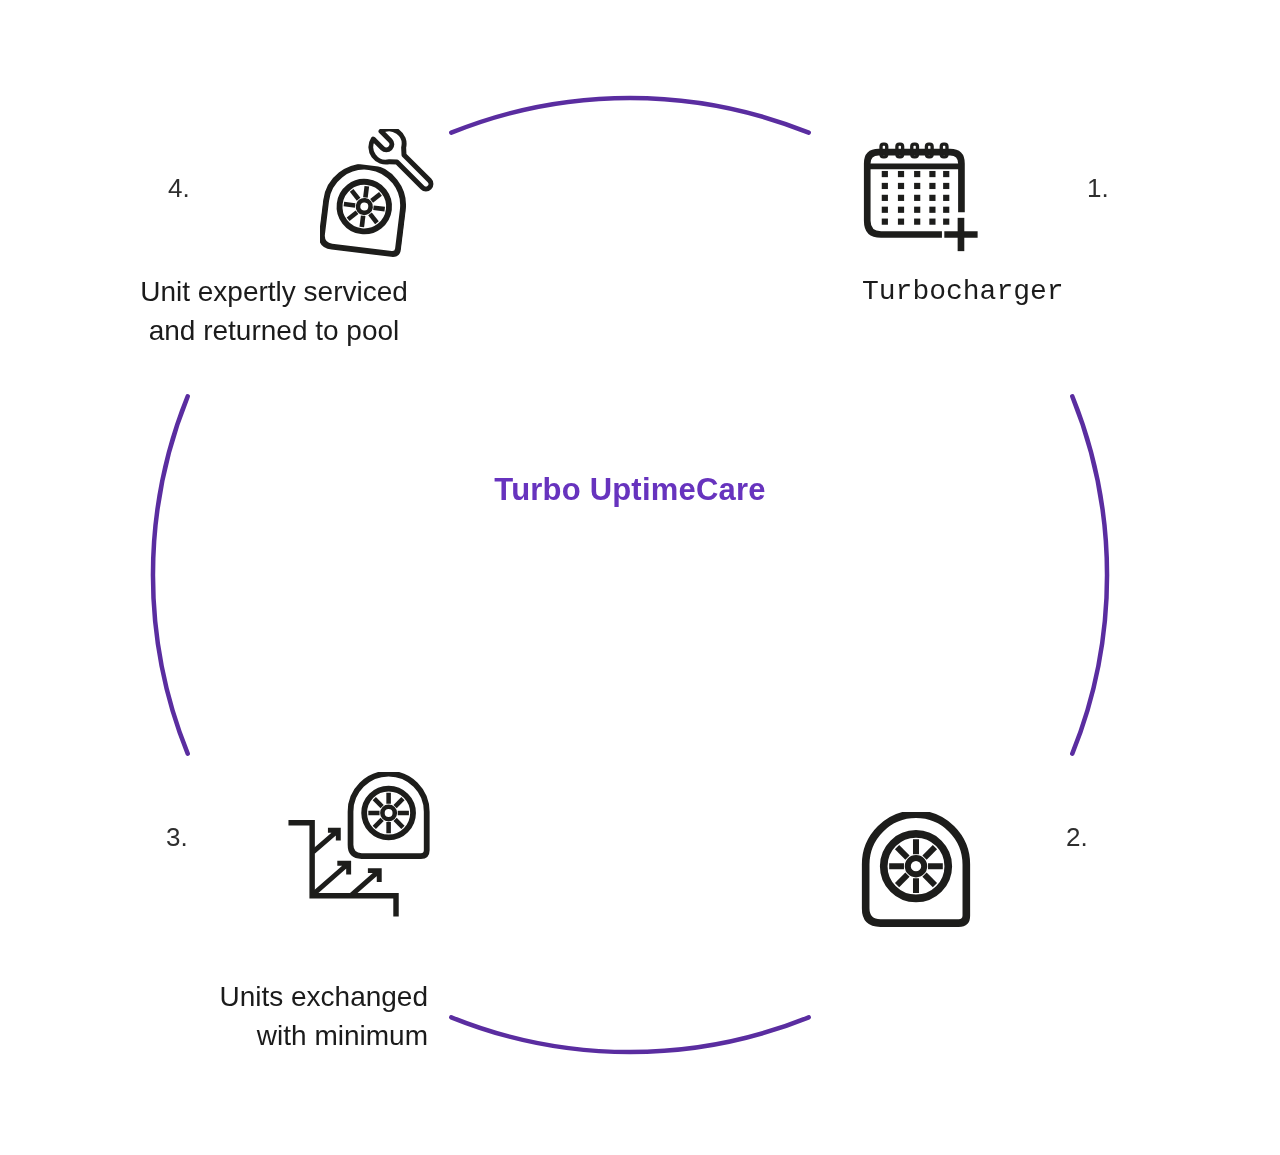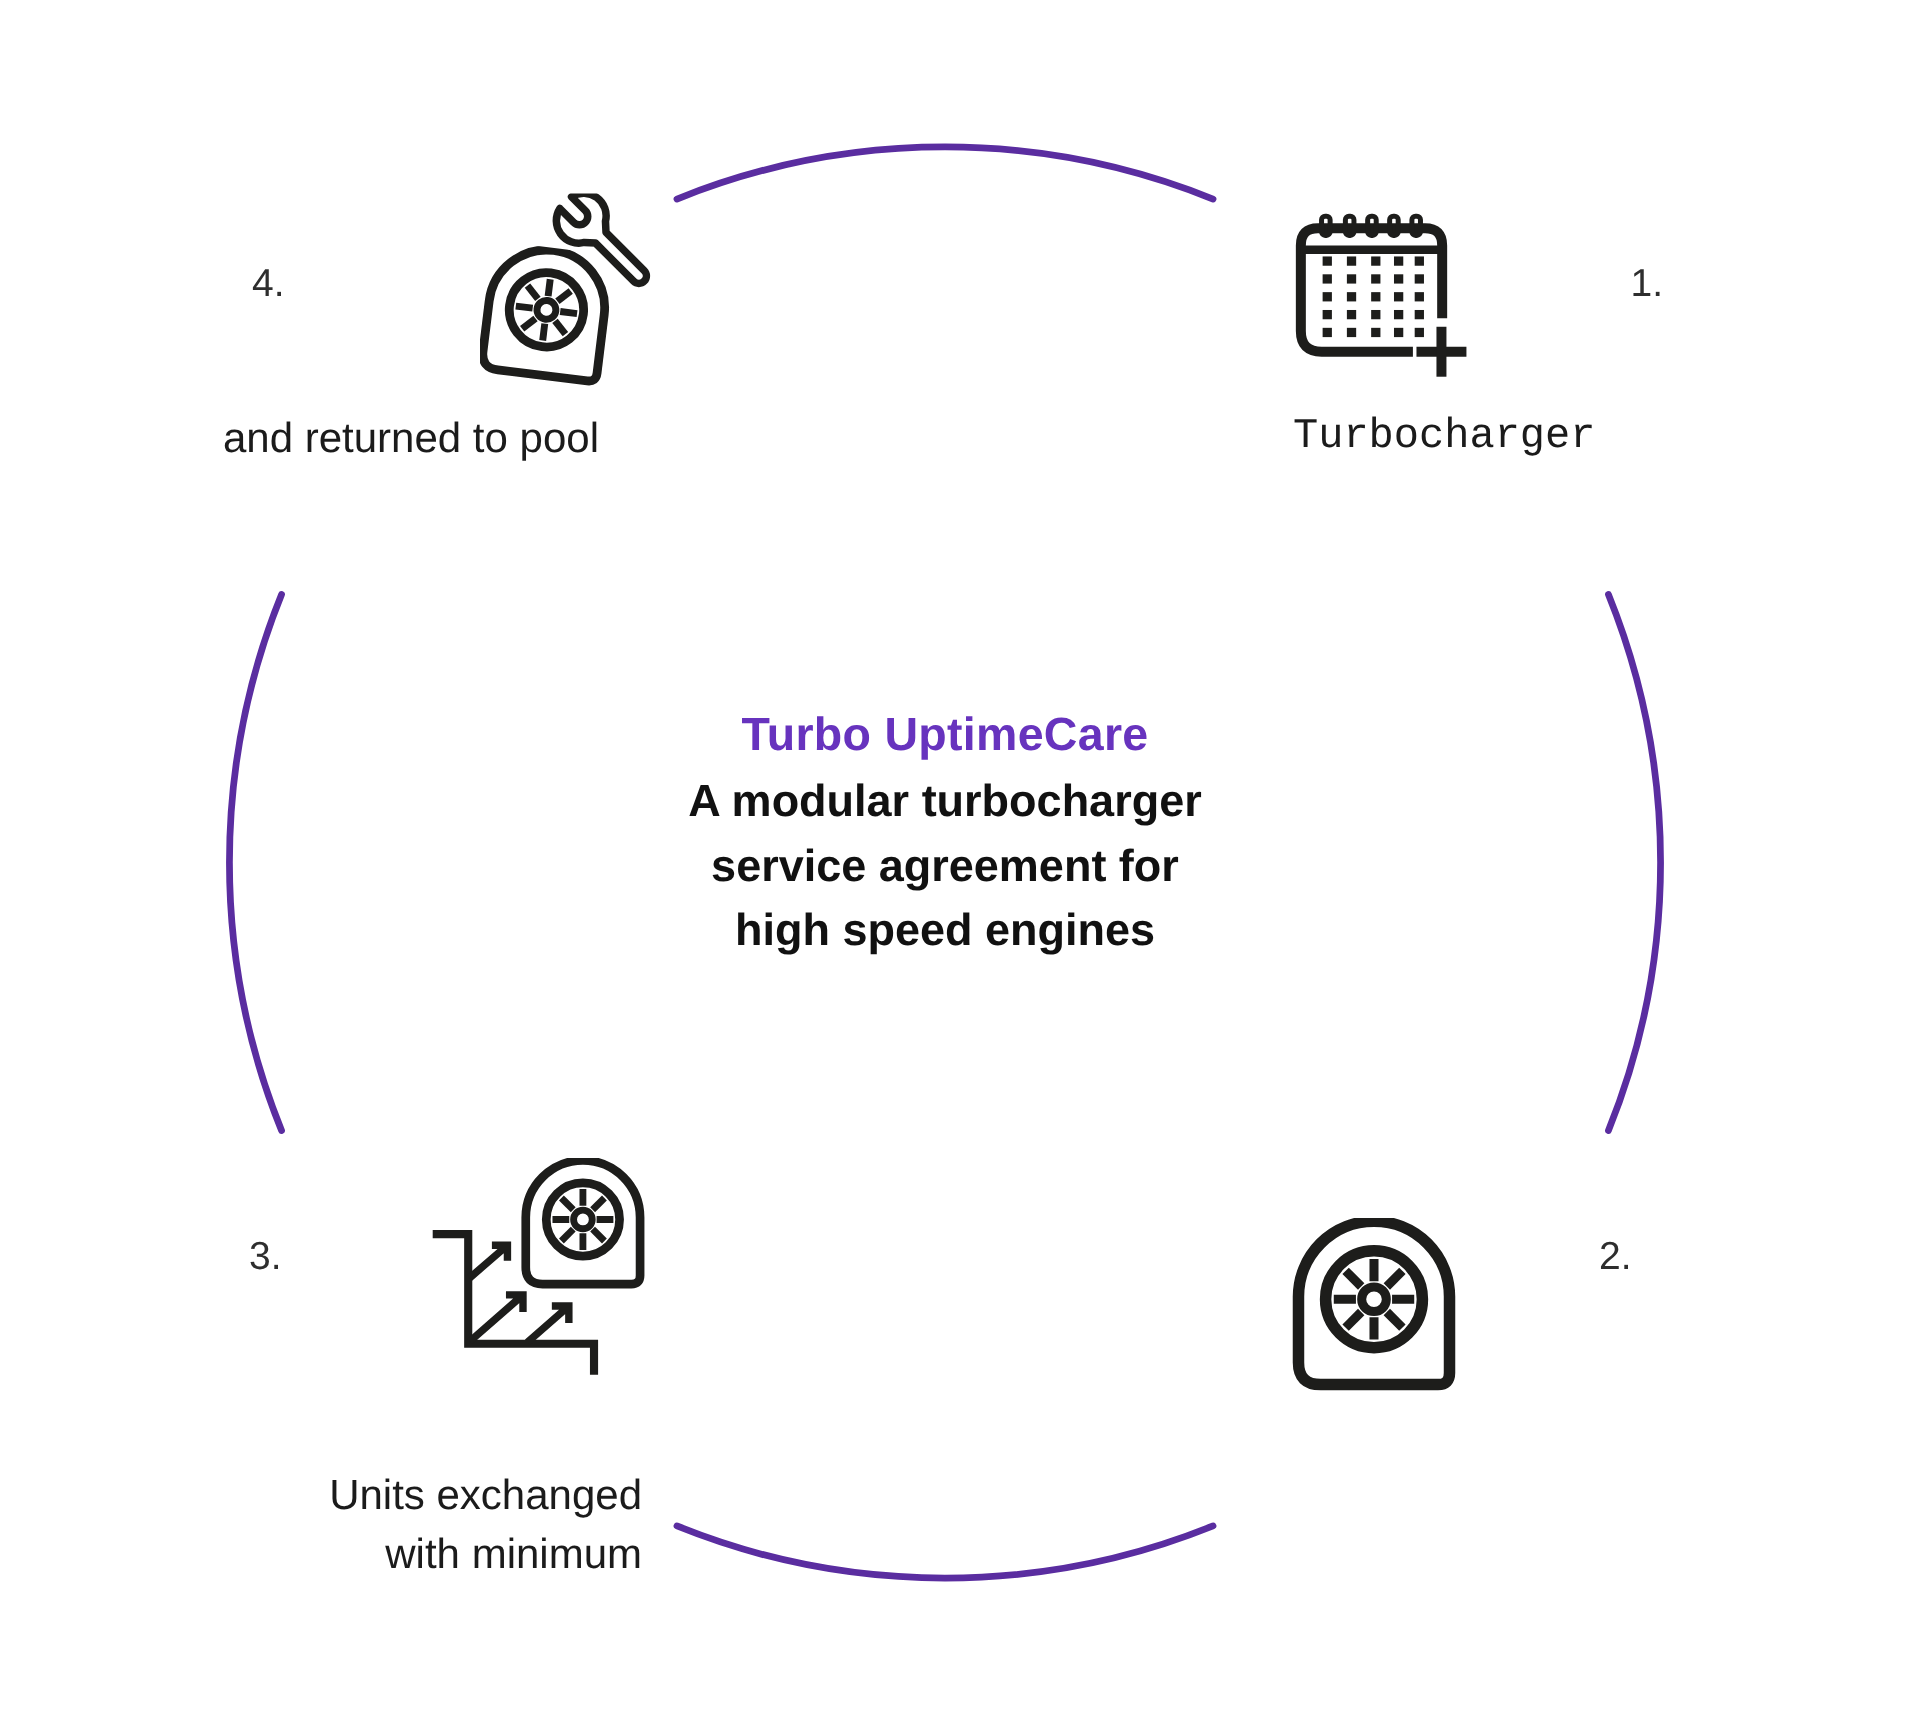--- a/index.html
+++ b/index.html
@@ -61,25 +61,20 @@
 
   <svg class="arcs" viewBox="0 0 1280 1155">
     <path class="arc" d="M 451.3 132.7 A 477 477 0 0 1 808.7 132.7"></path>
     <path class="arc" d="M 1072.3 396.3 A 477 477 0 0 1 1072.3 753.7"></path>
     <path class="arc" d="M 808.7 1017.3 A 477 477 0 0 1 451.3 1017.3"></path>
     <path class="arc" d="M 187.7 753.7 A 477 477 0 0 1 187.7 396.3"></path>
   </svg>
 
   <div class="center-block">
     <div class="center-title">Turbo UptimeCare</div>
-    <div class="center-sub">
-      <div class="subline">A modular turbocharger</div>
-      <div class="subline">service agreement for</div>
-      <div class="subline">high speed engines</div>
-    </div>
   </div>
 
   <svg class="icon-svg" style="left:860px;top:136px;width:122px;height:118px;" viewBox="0 0 128 124">
     <path class="stroke" stroke-width="7" d="M 106.5 80 L 106.5 29 Q 106.5 17 94.5 17 L 19.5 17 Q 7.5 17 7.5 29 L 7.5 89 Q 7.5 103.5 22 103.5 L 86 103.5"></path>
     <line class="stroke" stroke-width="6" x1="7.5" y1="32" x2="106.5" y2="32"></line>
     <g class="stroke" stroke-width="3.5">
       <rect x="22" y="8.5" width="6" height="13.5" rx="2.5"></rect>
       <rect x="38.7" y="8.5" width="6" height="13.5" rx="2.5"></rect>
       <rect x="54.3" y="8.5" width="6" height="13.5" rx="2.5"></rect>
       <rect x="69.7" y="8.5" width="6" height="13.5" rx="2.5"></rect>
@@ -143,16 +138,17 @@
   </div>
 
   <svg class="icon-svg" style="left:320px;top:129px;width:114px;height:130px;" viewBox="0 0 114 130">
     <use href="#turbo" x="2" y="36" width="84" height="89" transform="rotate(7 44 80)"></use>
     <g transform="translate(84,33) rotate(-45)">
       <path fill="#ffffff" stroke="#1D1D1B" stroke-width="5" stroke-linejoin="round" d="M -5.5 -38 L -5.5 -25 A 5.5 5.5 0 0 0 5.5 -25 L 5.5 -38 A 15 15 0 0 1 10 -10.5 L 5 -5 L 5 31 A 5 5 0 0 1 -5 31 L -5 -5 L -10 -10.5 A 15 15 0 0 1 -5.5 -38 Z"></path>
     </g>
   </svg>
   <div class="step-number" style="left:168px;top:173px;">4.</div>
   <div class="step-label align-center" style="left:124px;top:273px;width:300px;">
+    <div class="line">Unit expertly serviced</div>
     <div class="line">and returned to pool</div>
   </div>
 
 </div>
 
 </body></html>

